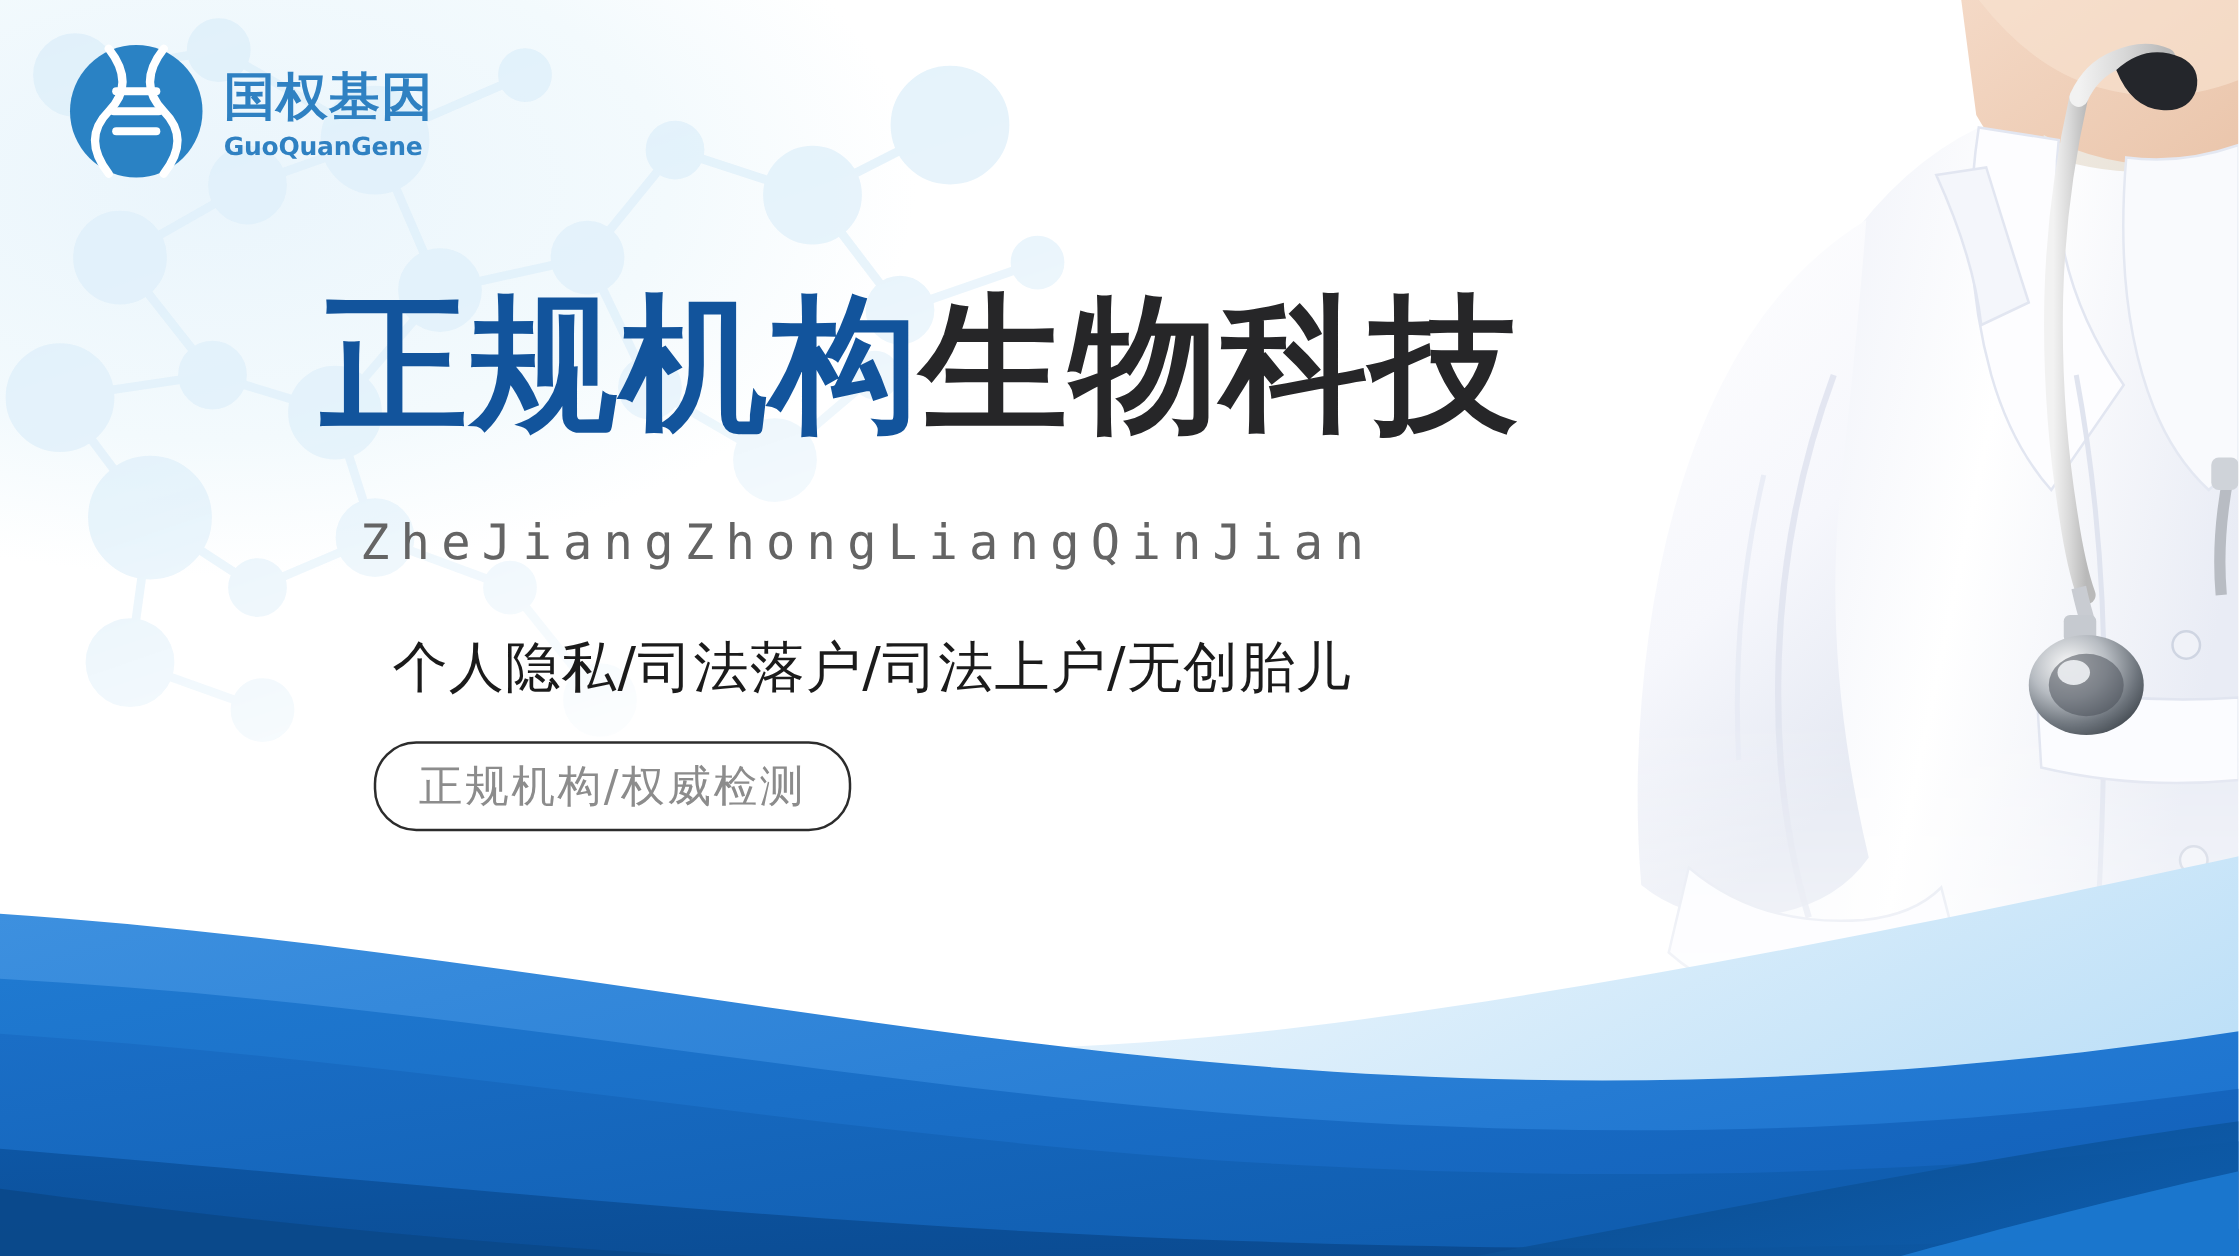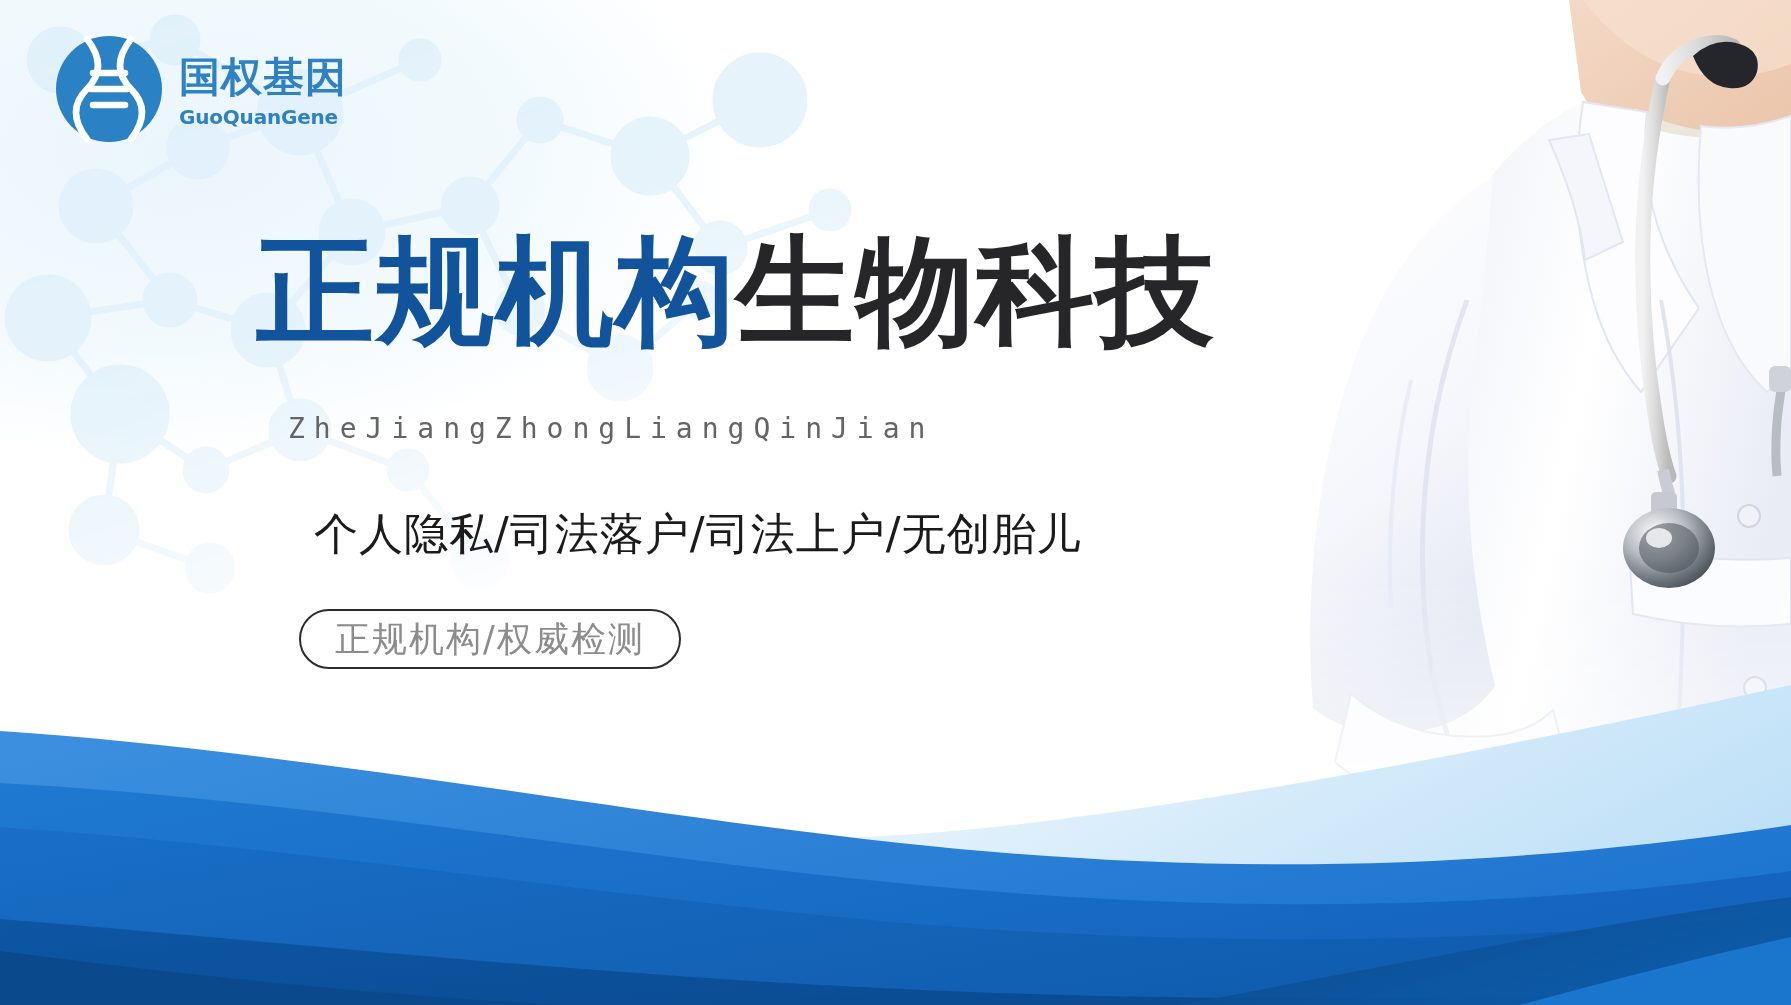--- a/index.html
+++ b/index.html
@@ -78,41 +78,41 @@
     letter-spacing:2px;
     white-space:nowrap;
     font-family:"DejaVu Sans","Liberation Sans",sans-serif;
   }
   .headline .t-blue{color:#12549c;}
   .headline .t-dark{color:#262628;}
 
   .pinyin{
     position:absolute;
     left:288px; top:412px;
-    font-size:28px;
+    font-size:39px;
     color:#646464;
     letter-spacing:9px;
     white-space:nowrap;
     font-family:"DejaVu Sans Mono","Liberation Mono",monospace;
   }
 
   .services{
     position:absolute;
     left:314px; top:505px;
     font-size:44px;
     color:#1b1b1b;
     letter-spacing:1px;
     white-space:nowrap;
     font-family:"DejaVu Sans","Liberation Sans",sans-serif;
   }
 
   .badge{
     position:absolute;
-    left:299px; top:609px;
-    width:382px; height:60px;
+    left:299px; top:593px;
+    width:382px; height:72px;
     box-sizing:border-box;
     border:2px solid #2c2c2c;
     border-radius:34px;
     display:flex;
     align-items:center;
     justify-content:center;
     background:transparent;
   }
   .badge span{
     font-size:35px;

